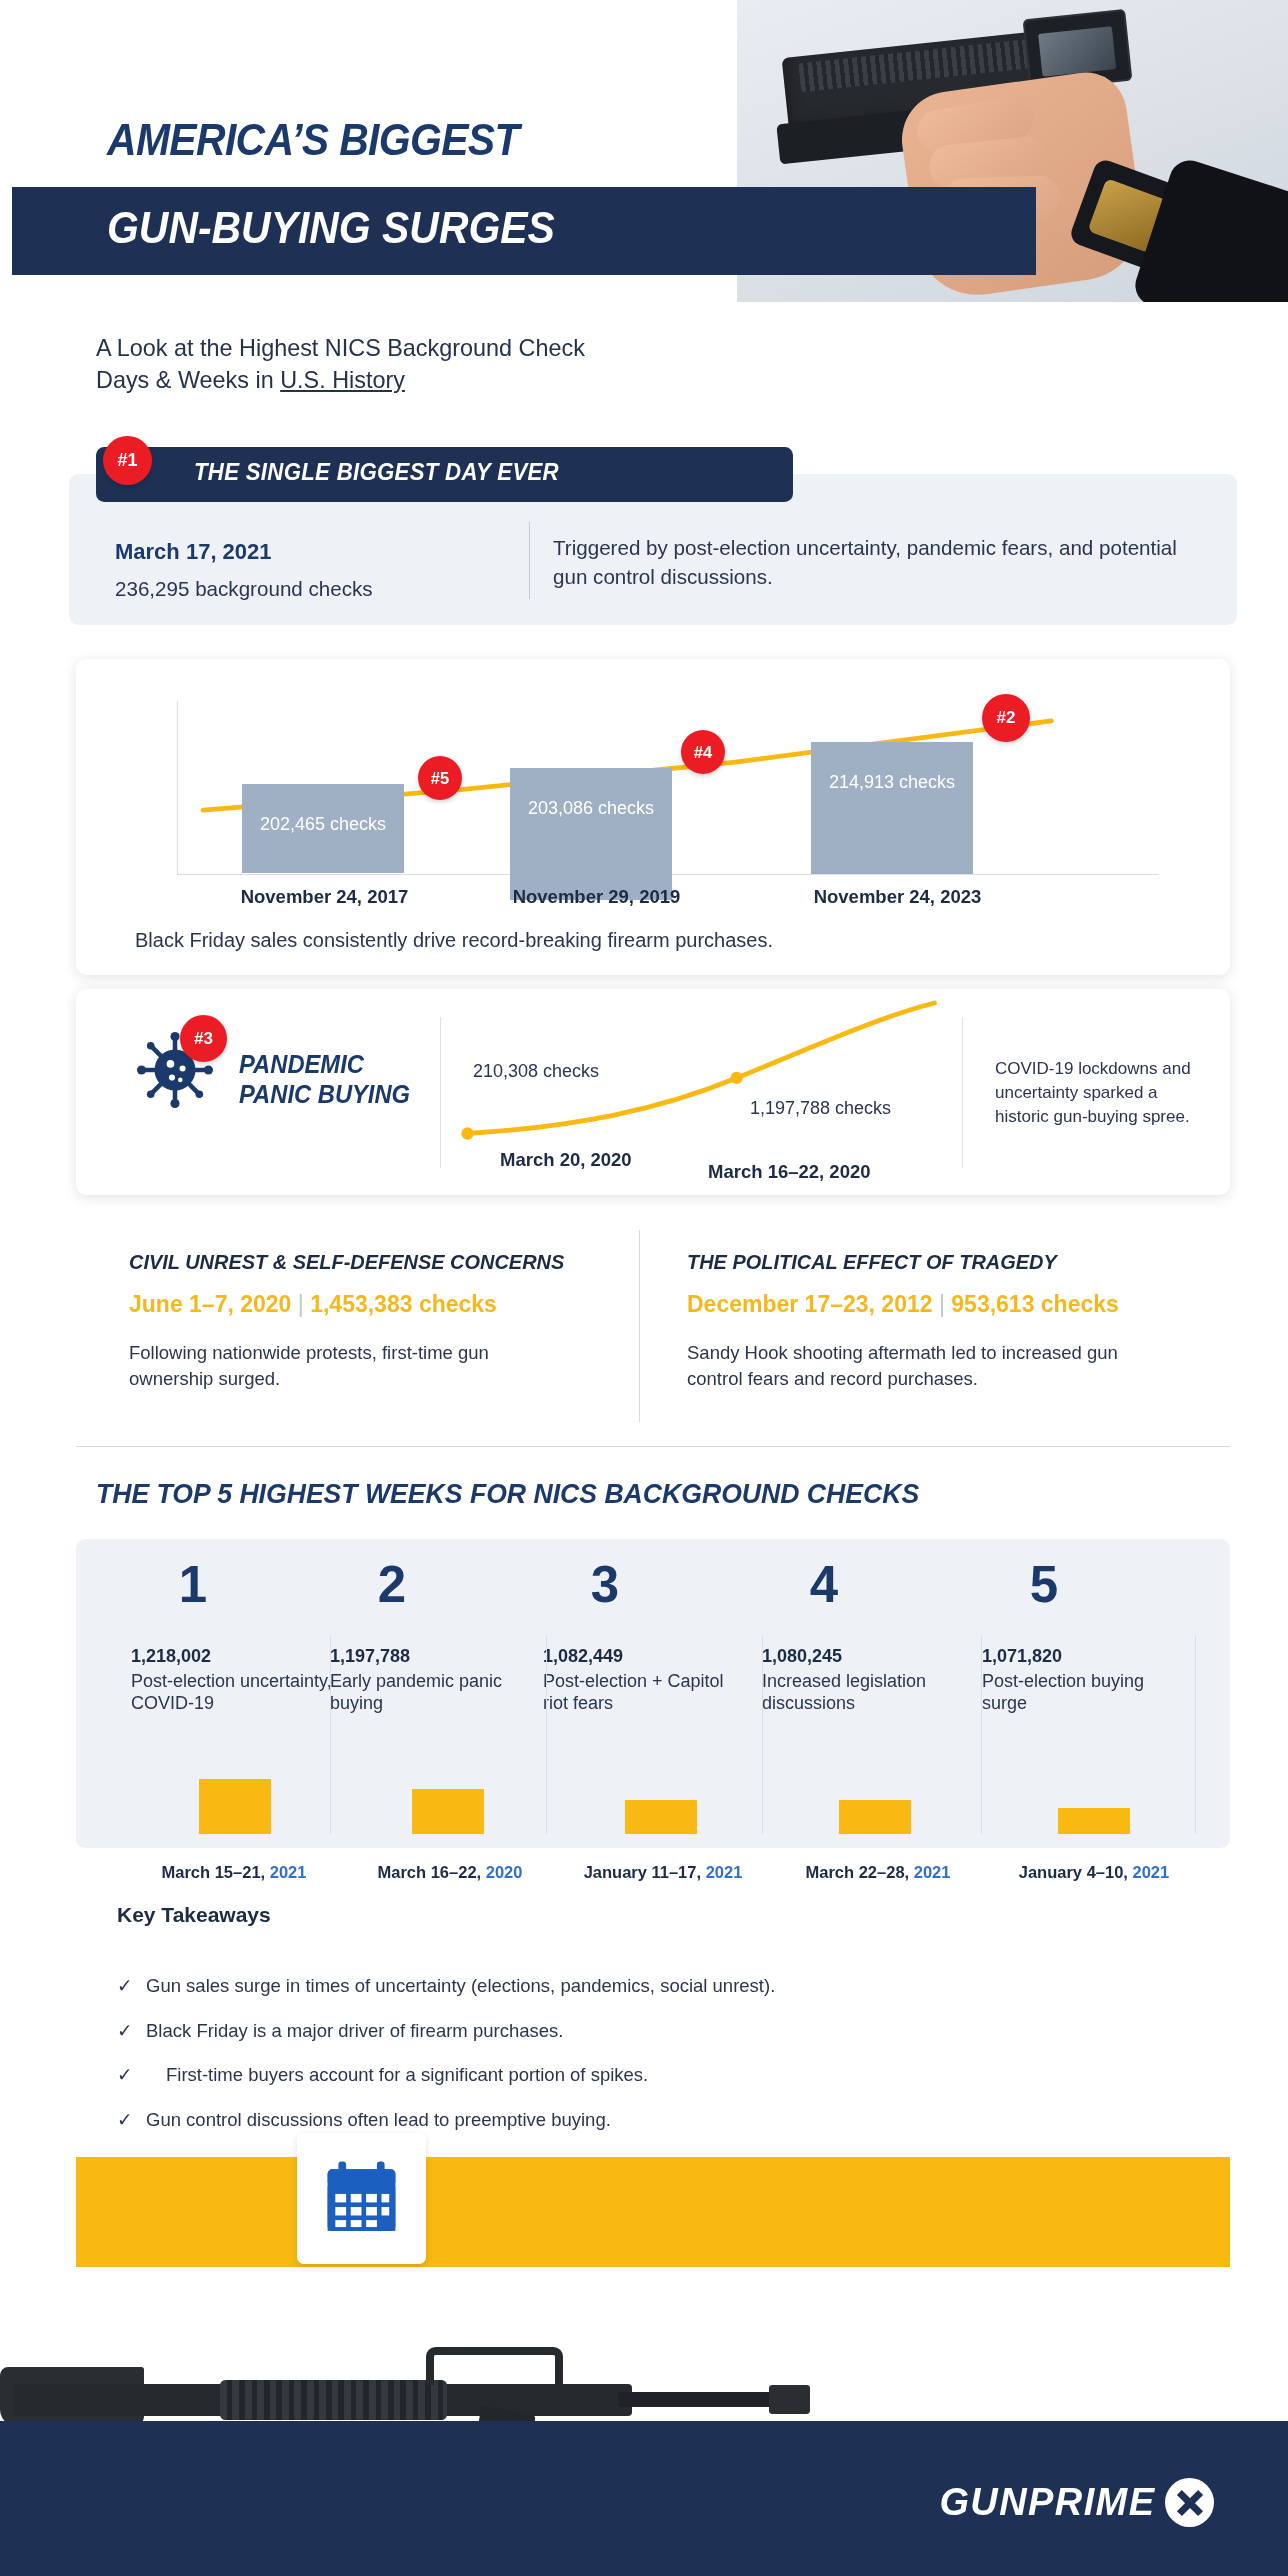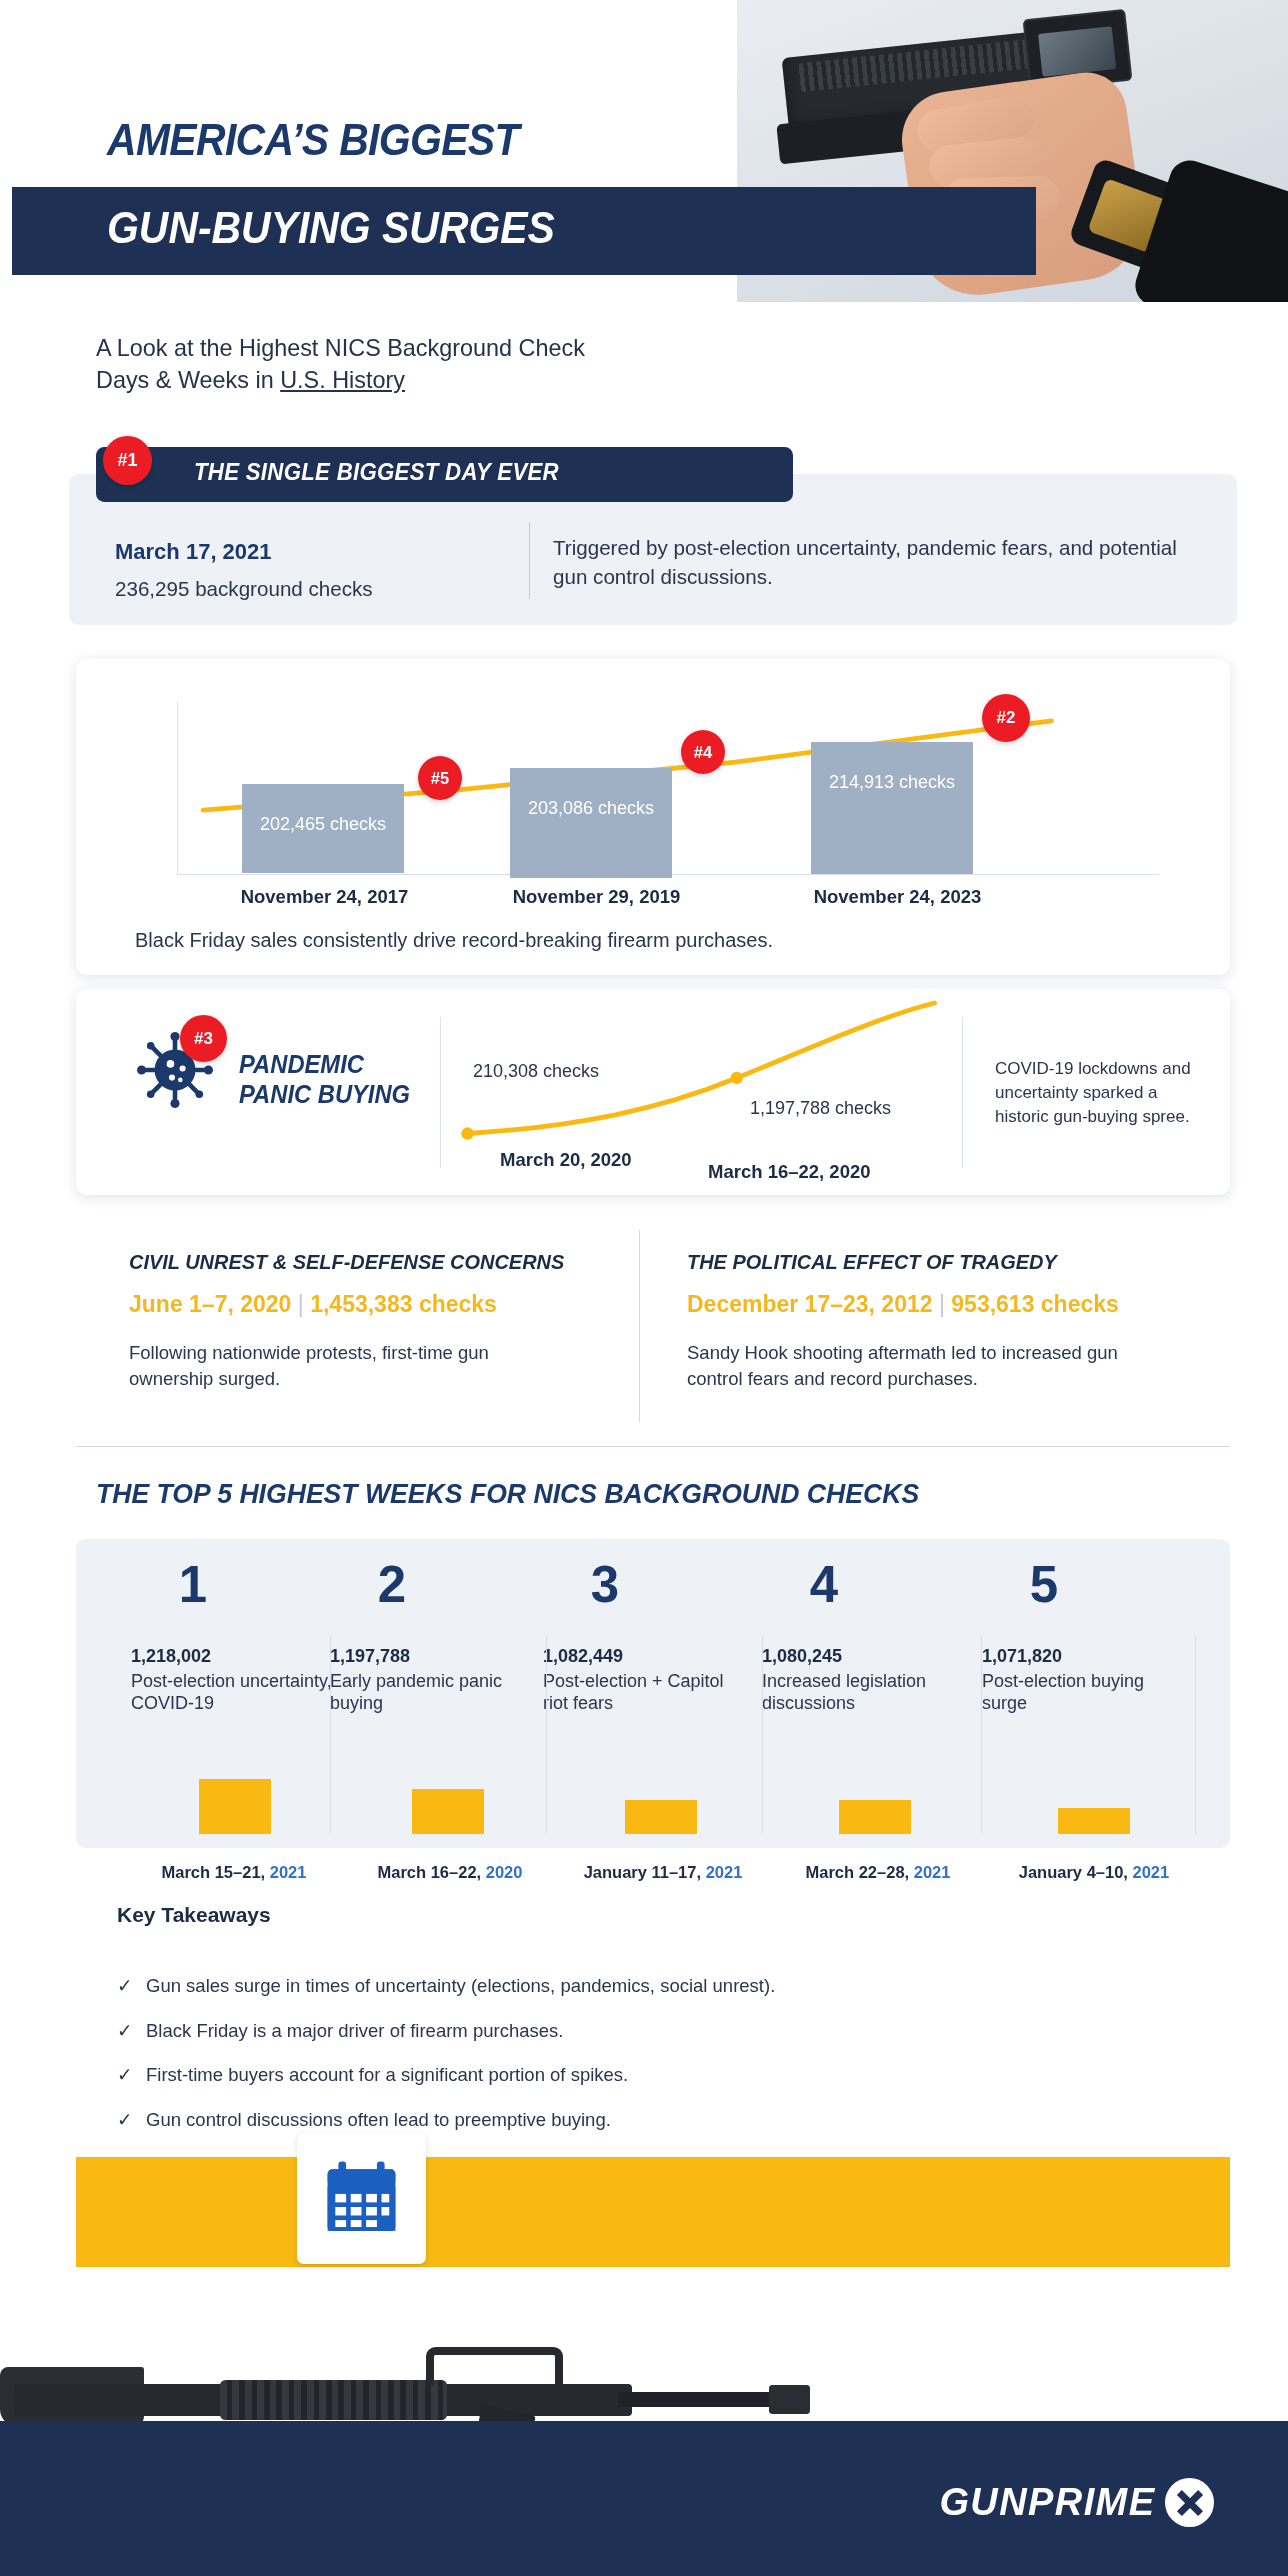--- a/index.html
+++ b/index.html
@@ -258,21 +258,21 @@
     bottom: 0;
     background: #9fb0c4;
     display: flex;
     align-items: flex-start;
     justify-content: center;
     color: #ffffff;
     font-size: 18px;
     padding-top: 30px;
   }
   .bf-b1 { left: 242px; top: 784px; width: 162px; height: 89px; }
-  .bf-b2 { left: 510px; top: 768px; width: 162px; height: 110px; }
+  .bf-b2 { left: 510px; top: 768px; width: 162px; height: 132px; }
   .bf-b3 { left: 811px; top: 742px; width: 162px; height: 132px; }
   .bf-label {
     position: absolute;
     font-size: 18.5px;
     font-weight: bold;
     color: #1c2b46;
     text-align: center;
   }
   .bf-l1 { left: 187px; top: 886px; width: 275px; }
   .bf-l2 { left: 459px; top: 886px; width: 275px; }
@@ -774,21 +774,21 @@
   <div class="t5-date" style="left:991px;">
     <span>January 4–10, </span><span class="yr">2021</span>
   </div>
 
   <div class="kt-head">Key Takeaways</div>
   <div class="kt-check" style="top:1975px;">✓</div>
   <div class="kt-item" style="top:1975px;">Gun sales surge in times of uncertainty (elections, pandemics, social unrest).</div>
   <div class="kt-check" style="top:2020px;">✓</div>
   <div class="kt-item" style="top:2020px;">Black Friday is a major driver of firearm purchases.</div>
   <div class="kt-check" style="top:2064px;">✓</div>
-  <div class="kt-item" style="top:2064px;">First-time buyers account for a significant portion of spikes.</div>
+  <div class="kt-item" style="top:2064px;margin-left:20px;">First-time buyers account for a significant portion of spikes.</div>
   <div class="kt-check" style="top:2109px;">✓</div>
   <div class="kt-item" style="top:2109px;">Gun control discussions often lead to preemptive buying.</div>
 
   <div class="cta"></div>
   <div class="cta-iconbox"></div>
   <svg class="cal" viewBox="0 0 100 100">
     <rect x="6" y="14" width="88" height="80" rx="6" fill="#1b5fc1"></rect>
     <rect x="6" y="14" width="88" height="22" rx="6" fill="#1b5fc1"></rect>
     <rect x="6" y="36" width="88" height="58" fill="#1b5fc1"></rect>
     <rect x="20" y="4" width="10" height="20" rx="4" fill="#1b5fc1"></rect>

